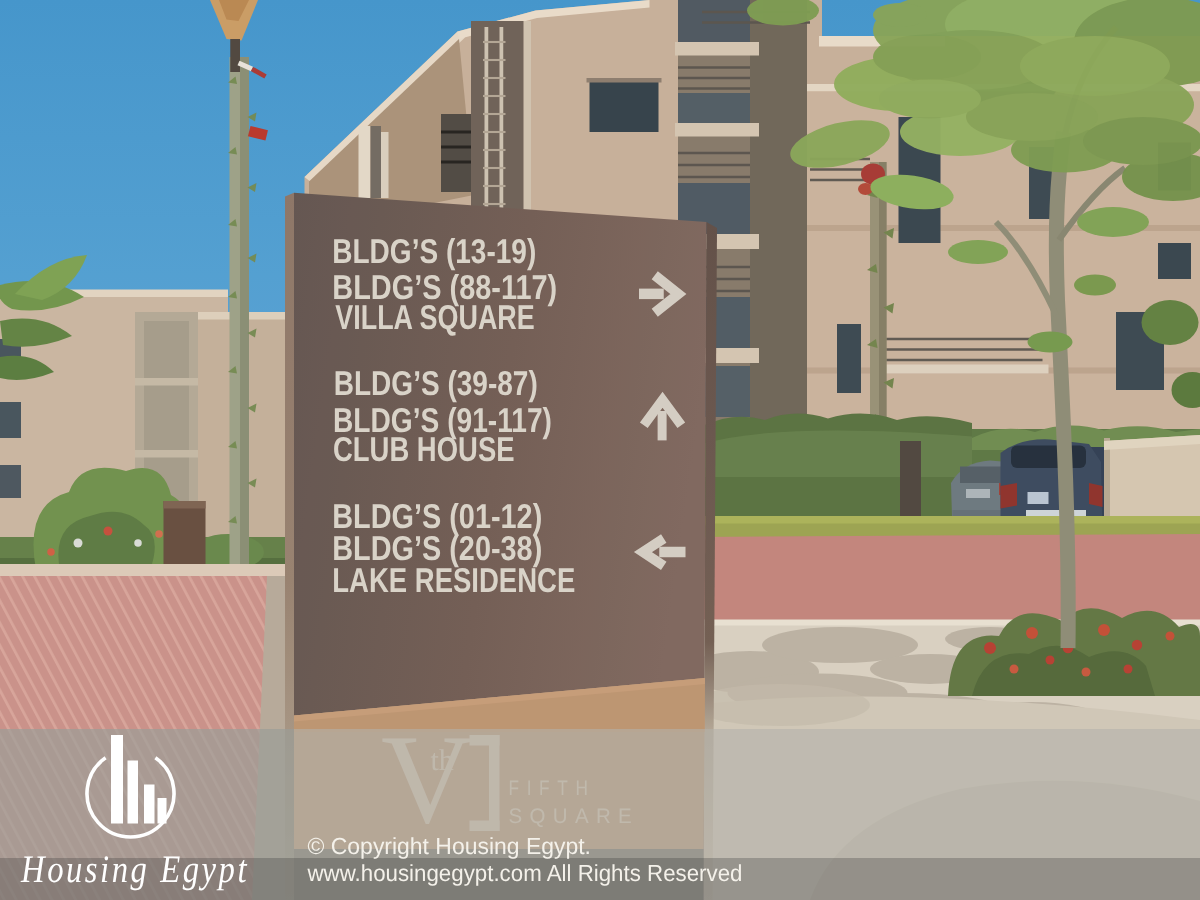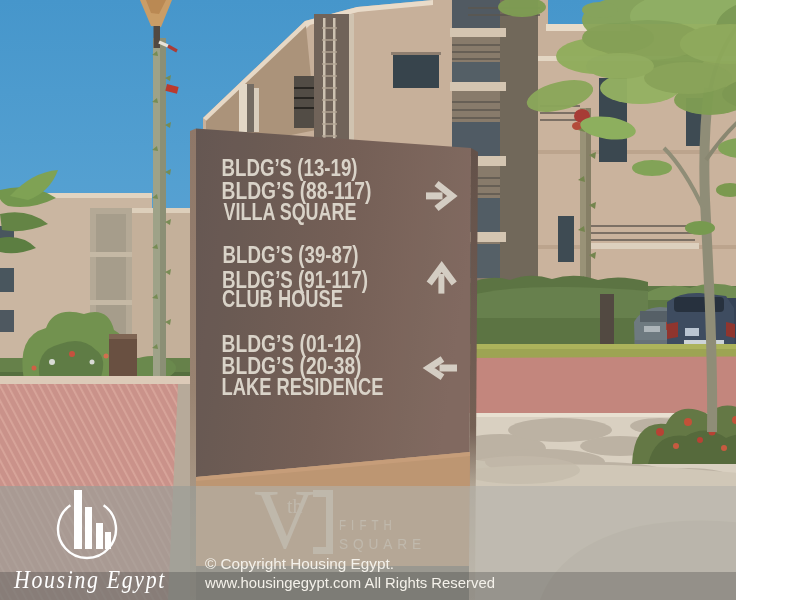--- a/index.html
+++ b/index.html
@@ -1,16 +1,16 @@
 <!DOCTYPE html>
 <html><head>
 <meta charset="utf-8">
 <style>
   html,body{margin:0;padding:0;}
-  #scene{width:736px;height:600px;position:relative;overflow:hidden;font-family:"Liberation Sans",sans-serif;}
+  #scene{width:800px;height:600px;position:relative;overflow:hidden;font-family:"Liberation Sans",sans-serif;}
 </style>
 </head>
 <body>
 <div id="scene">
 <svg width="800" height="600" viewBox="0 0 800 600">
 <defs>
   <linearGradient id="sky" x1="0" y1="0" x2="0" y2="1">
     <stop offset="0" stop-color="#3e93cd"></stop>
     <stop offset="0.55" stop-color="#57a5d8"></stop>
     <stop offset="1" stop-color="#7cb9e0"></stop>

